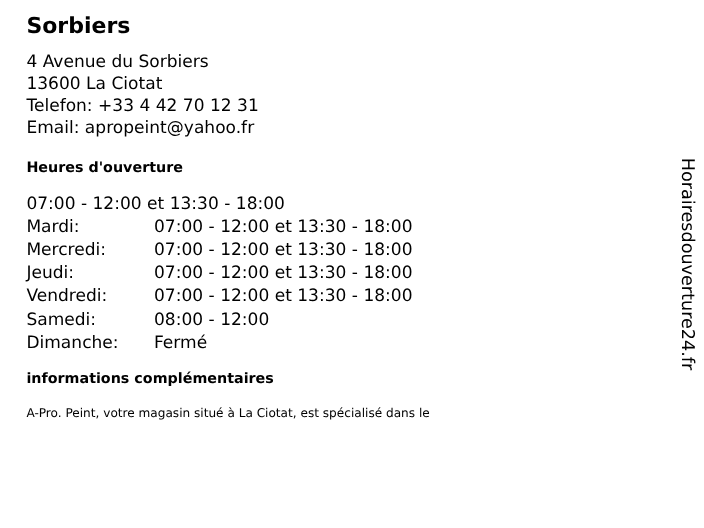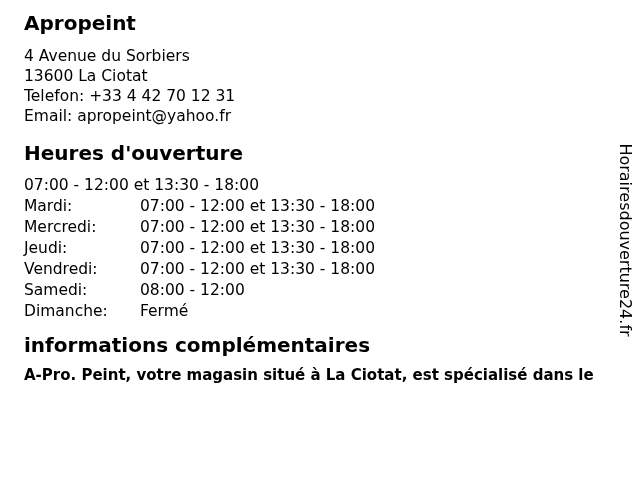--- a/index.html
+++ b/index.html
@@ -23,21 +23,21 @@
     line-height: 22px;
     font-weight: bold;
     margin: 0 0 12px 0;
   }
   .contact-line {
     font-size: 15.5px;
     line-height: 20px;
     white-space: nowrap;
   }
   .section-title {
-    font-size: 20px;
+    font-size: 13px;
     font-weight: bold;
     line-height: 20px;
     margin: 0;
   }
   .hours-title {
     margin-top: 17px;
   }
   .hours-table {
     margin-top: 12px;
     font-size: 15.5px;
@@ -49,22 +49,21 @@
   }
   .hours-day {
     width: 116px;
     flex: 0 0 116px;
   }
   .info-title {
     margin-top: 13px;
   }
   .info-para {
     margin-top: 9px;
-    font-size: 15px;
-    font-weight: bold;
+    font-size: 11px;
   }
   .info-line {
     line-height: 23px;
     white-space: nowrap;
   }
   .watermark {
     position: absolute;
     top: 50%;
     right: 5px;
     transform: translateY(-50%);
@@ -72,21 +71,21 @@
     font-size: 16px;
     color: #000000;
     white-space: nowrap;
   }
 </style>
 </head>
 <body>
 
 <div class="content">
 
-  <h1 class="business-name">Apropeint</h1>
+  <h1 class="business-name">Sorbiers</h1>
 
   <div class="contact-block">
     <div class="contact-line">4 Avenue du Sorbiers</div>
     <div class="contact-line">13600 La Ciotat</div>
     <div class="contact-line">Telefon: +33 4 42 70 12 31</div>
     <div class="contact-line">Email: apropeint@yahoo.fr</div>
   </div>
 
   <h2 class="section-title hours-title">Heures d'ouverture</h2>
 

